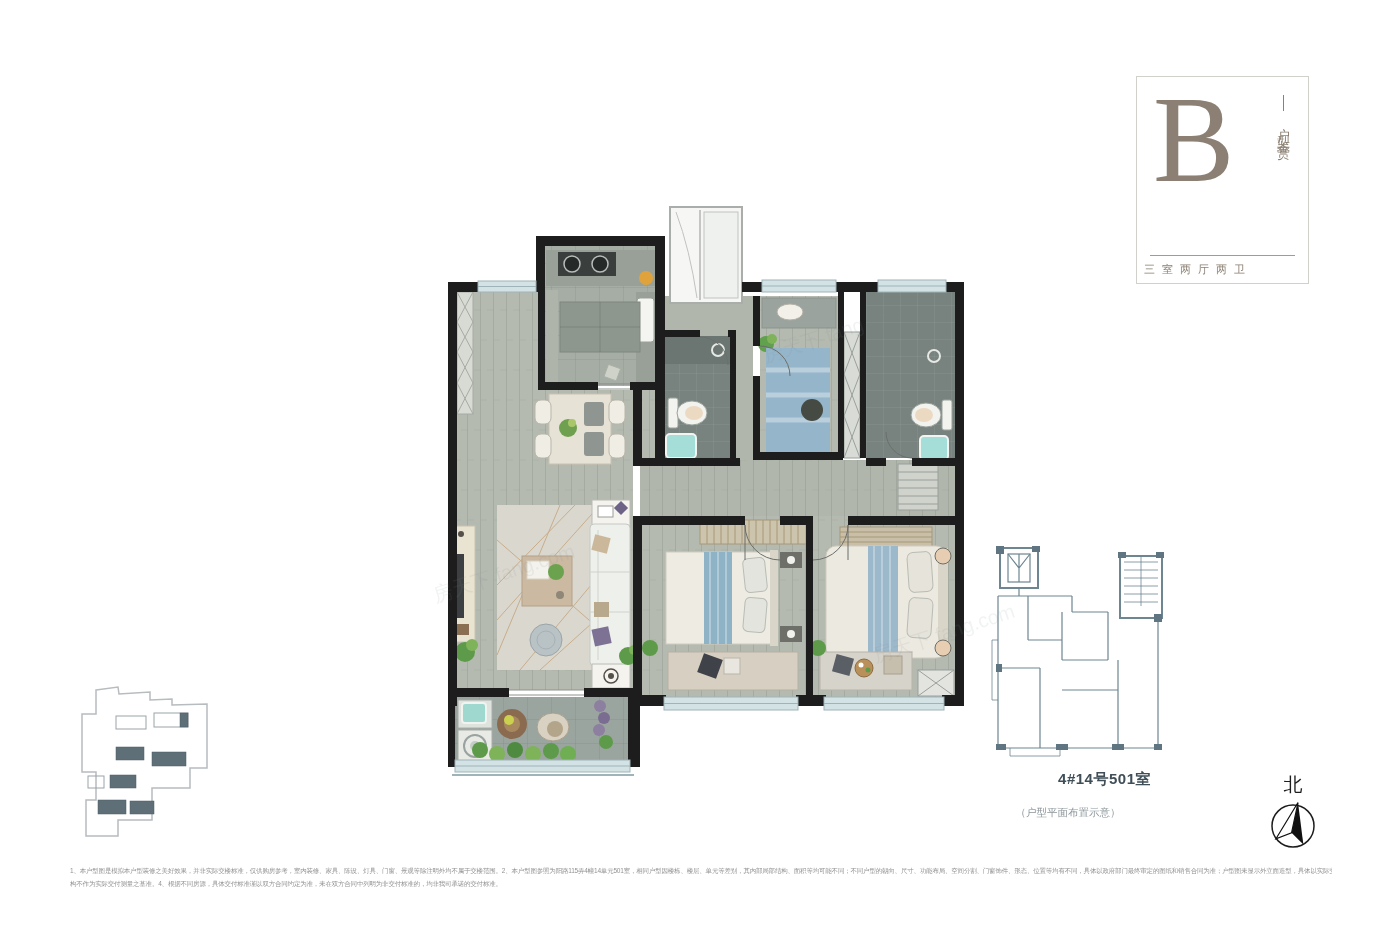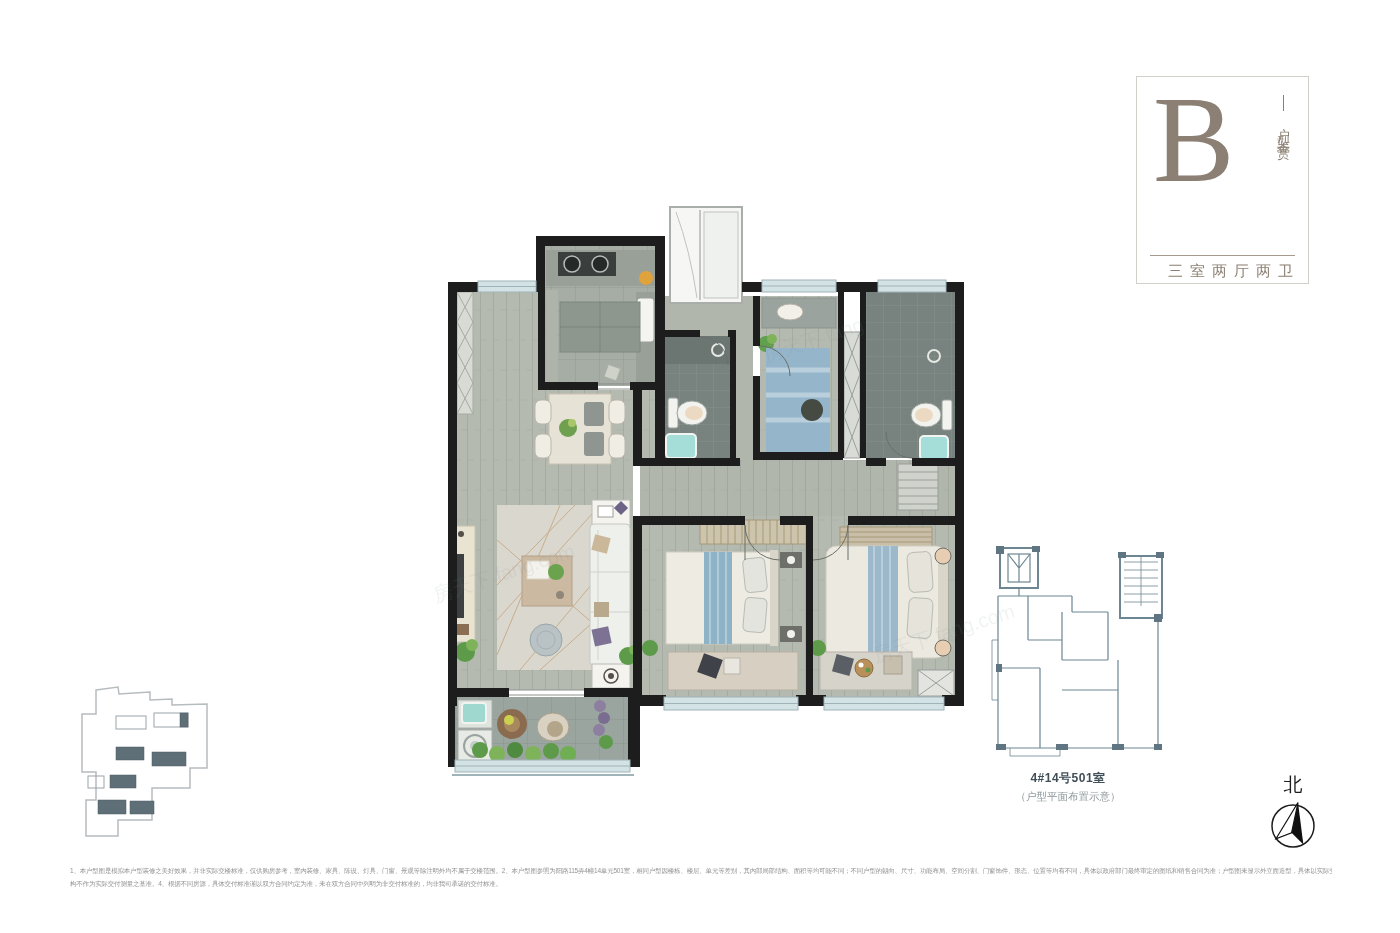--- a/index.html
+++ b/index.html
@@ -13,26 +13,26 @@
                font-size:122px;line-height:1;color:#8b8073;}
   .series-group{position:absolute;right:16px;top:18px;display:flex;flex-direction:column;align-items:center;}
   .series-line{width:1px;height:16px;background:#8b8073;margin-bottom:7px;}
   .series-label{writing-mode:vertical-rl;font-size:13px;letter-spacing:6px;color:#8b8073;}
   .area-row{position:absolute;left:12px;top:128px;width:147px;display:flex;align-items:flex-end;}
   .area-prefix{font-size:8px;line-height:1.25;color:#8b8073;margin-right:2px;margin-bottom:6px;letter-spacing:1px;}
   .area-value{font-family:"Liberation Serif",serif;font-size:43px;line-height:.85;letter-spacing:-1px;color:#8b8073;}
   .area-unit{font-family:"Liberation Serif",serif;font-size:19px;margin-left:2px;margin-bottom:2px;color:#8b8073;}
   .area-unit sup{font-size:10px;}
   .card-rule{position:absolute;left:13px;top:178px;width:145px;height:1px;background:#a49b8e;}
-  .layout-text{position:absolute;left:8px;top:185px;width:171px;text-align:center;font-size:15px;
+  .layout-text{position:absolute;left:0;top:185px;width:171px;font-size:11px;
                letter-spacing:7px;text-indent:7px;color:#8b8073;}
   
   .key-label{left:985px;top:770px;width:166px;text-align:center;color:#3f4e57;}
-  .key-label .t1{font-size:12px;font-weight:bold;letter-spacing:.5px;}
-  .key-label .t2{font-size:10.5px;color:#8d969b;margin-top:3px;font-weight:normal;}
+  .key-label .t1{font-size:15px;font-weight:bold;letter-spacing:.5px;text-align:right;}
+  .key-label .t2{font-size:10.5px;color:#8d969b;margin-top:17px;font-weight:normal;}
   .compass{left:1258px;top:772px;width:70px;text-align:center;}
   .compass .n{font-size:19px;color:#1d1d1d;letter-spacing:0;}
   .disclaimer{left:70px;top:864px;width:1262px;color:#929292;font-size:6.5px;line-height:13px;
               letter-spacing:-0.2px;white-space:nowrap;overflow:hidden;}
   .wm{color:#7d8a90;opacity:.10;font-size:20px;transform:rotate(-18deg);pointer-events:none;}
 </style>
 </head>
 <body>
 
 <section class="abs info-card">

